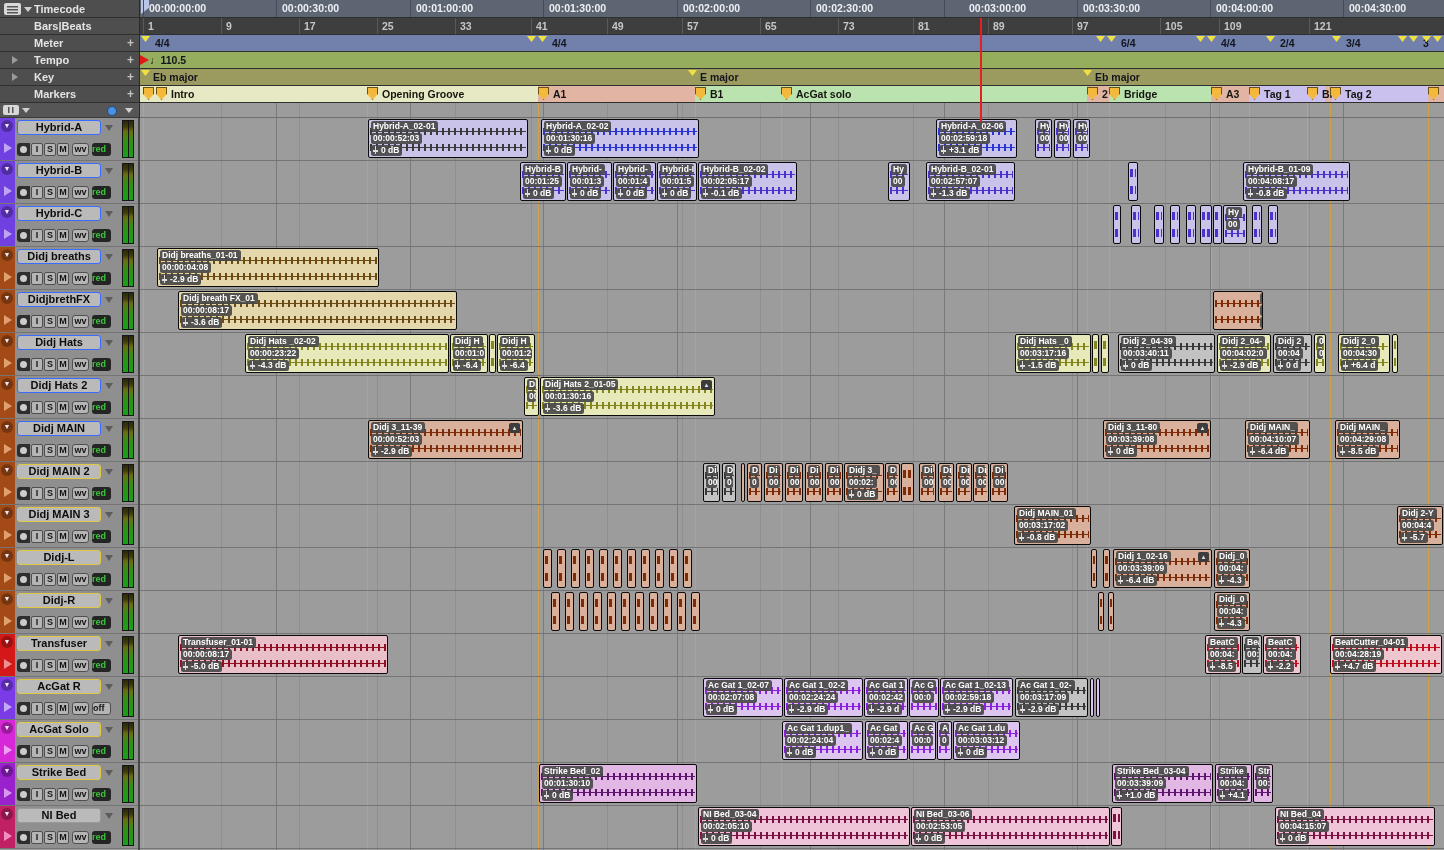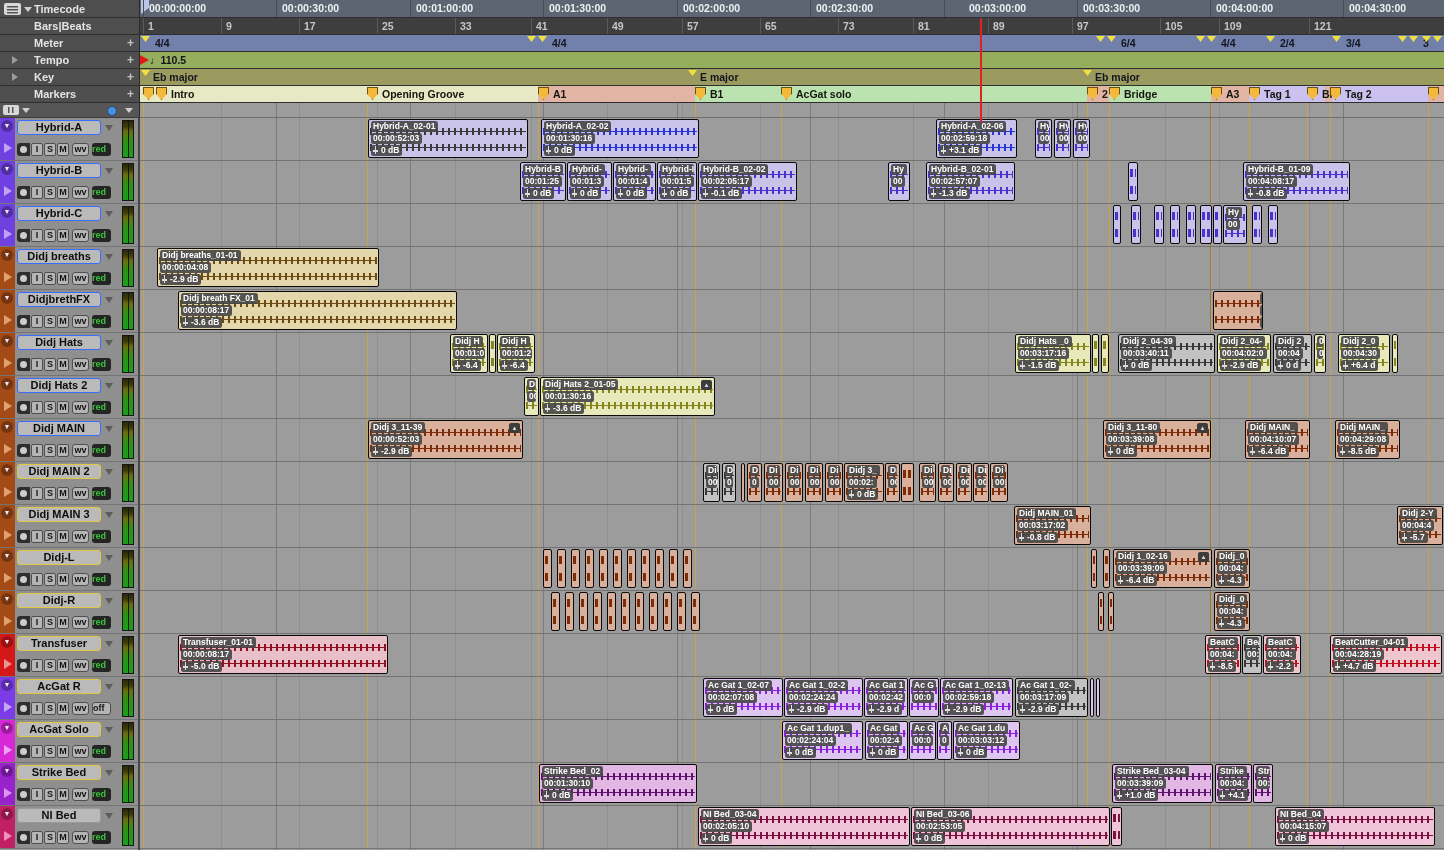--- a/index.html
+++ b/index.html
@@ -591,20 +591,29 @@
             </div>
             <div class="vmeter">
               <i></i>
               <i></i>
             </div>
           </div>
         </div>
       </div>
       <div class="trow">
         <div class="lane">
+          <div class="clip hats" style="left: 105px; width: 204px;">
+            <div class="wave"></div>
+            <span class="lbl">Didj Hats _02-02</span>
+            <span class="lbl">00:00:23:22</span>
+            <span class="lbl">
+              <span class="fd"></span>
+              <span>-4.3 dB</span>
+            </span>
+          </div>
           <div class="clip hats sm" style="left: 310px; width: 38px;">
             <div class="wave"></div>
             <span class="lbl">Didj H</span>
             <span class="lbl">00:01:0</span>
             <span class="lbl">
               <span class="fd"></span>
               <span>-6.4</span>
             </span>
           </div>
           <div class="clip hats bar" style="left: 349px; width: 7px;">

